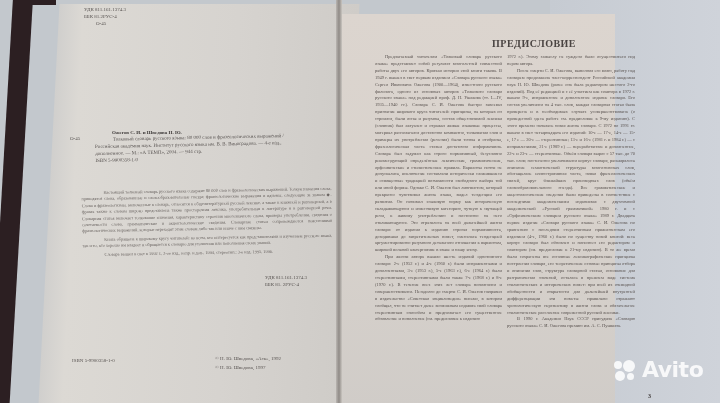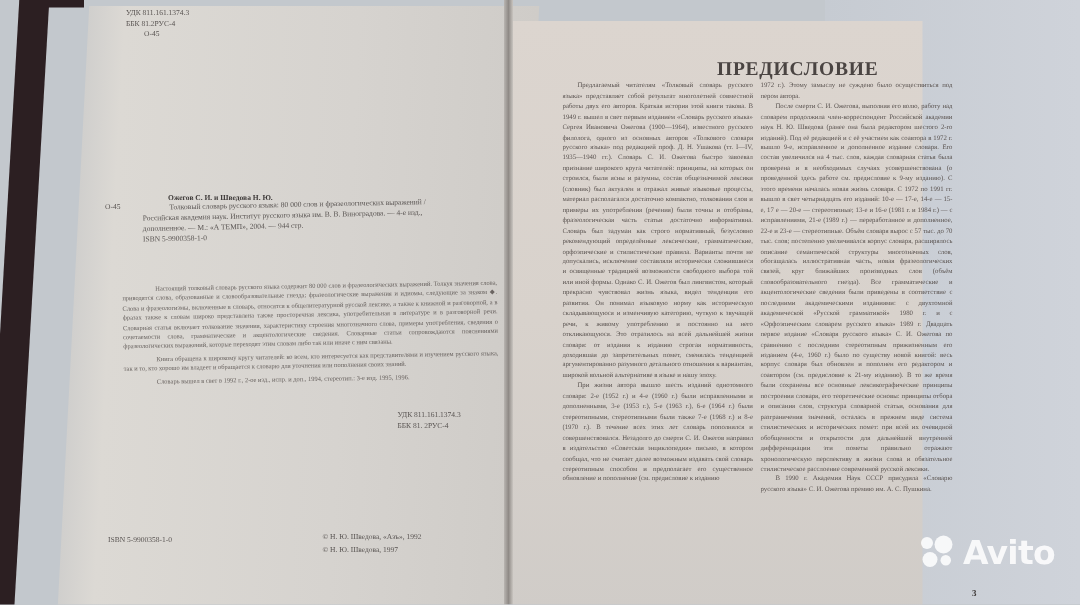--- a/index.html
+++ b/index.html
@@ -35,31 +35,31 @@
   }
   .lp { position: absolute; font-size: 6.5px; line-height: 8px; color: #595452; white-space: nowrap; }
   .small { font-size: 5px; line-height: 6.5px; }
   .bold { font-weight: bold; color: #3e3a39; }
   .annot {
     position: absolute; left: 82px; top: 188px; width: 250px;
     font-size: 4.3px; line-height: 6.4px; color: #6a6461; text-align: justify;
     transform: rotate(-1deg);
   }
   .rtitle {
-    position: absolute; left: 478px; top: 38px; font-size: 13px; font-weight: bold;
+    position: absolute; left: 492px; top: 38px; font-size: 10px; font-weight: bold;
     letter-spacing: 0.5px; color: #4a4442;
   }
   .col {
     position: absolute; font-size: 4.5px; line-height: 6.9px; color: #5a5350;
     text-align: justify;
   }
   .col p { margin: 0; text-indent: 10px; }
   .page-num { position: absolute; left: 648px; top: 393px; font-size: 6px; font-weight: bold; color: #3a3534; }
   .watermark {
-    position: absolute; left: 614px; top: 357px; display: flex; align-items: flex-start;
+    position: absolute; left: 614px; top: 357px; display: flex; align-items: flex-end;
     color: rgba(255,255,255,0.85);
   }
   .wm-dots { position: relative; width: 28px; height: 22px; }
   .wm-dots span { position: absolute; border-radius: 50%; background: rgba(255,255,255,0.85); }
   .wm-text { font-family: "DejaVu Sans", sans-serif; font-size: 22px; font-weight: bold; letter-spacing: -0.5px; }
 </style>
 </head>
 <body>
 
 <div class="bg-right"></div>

